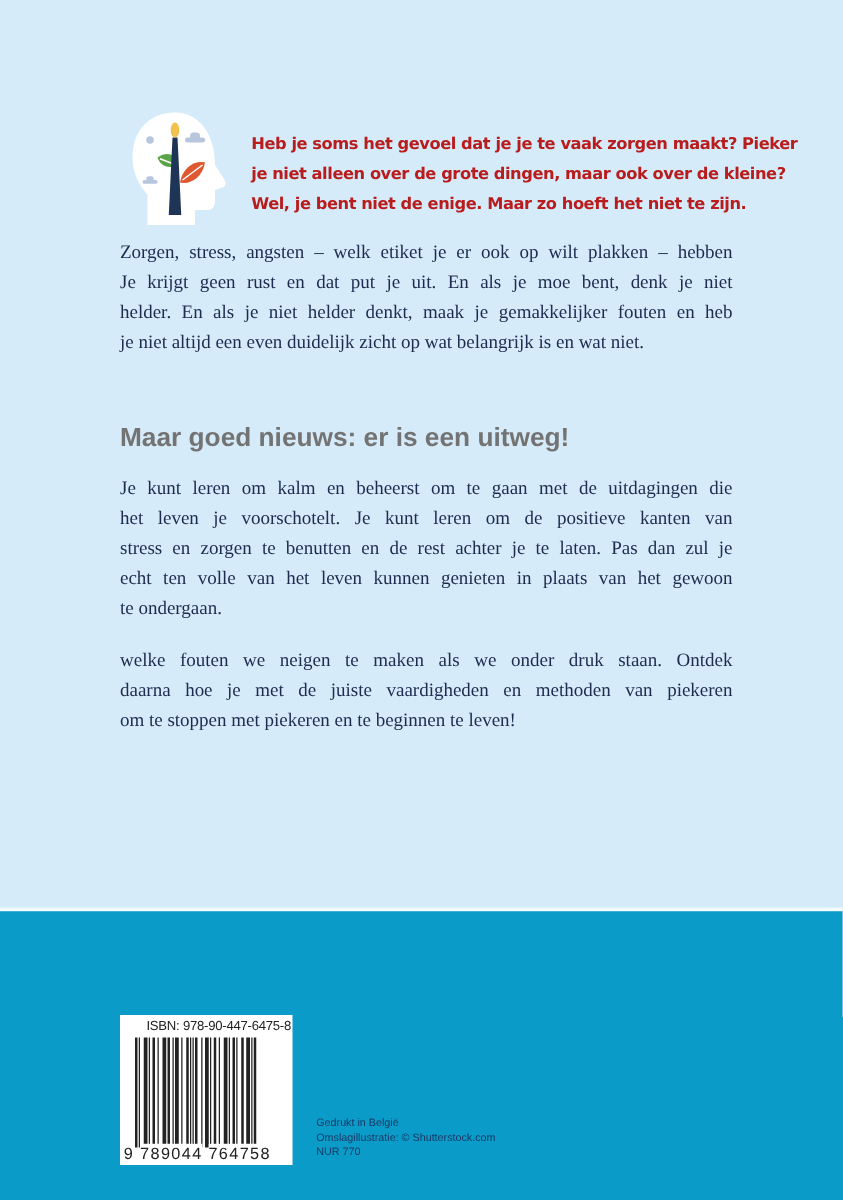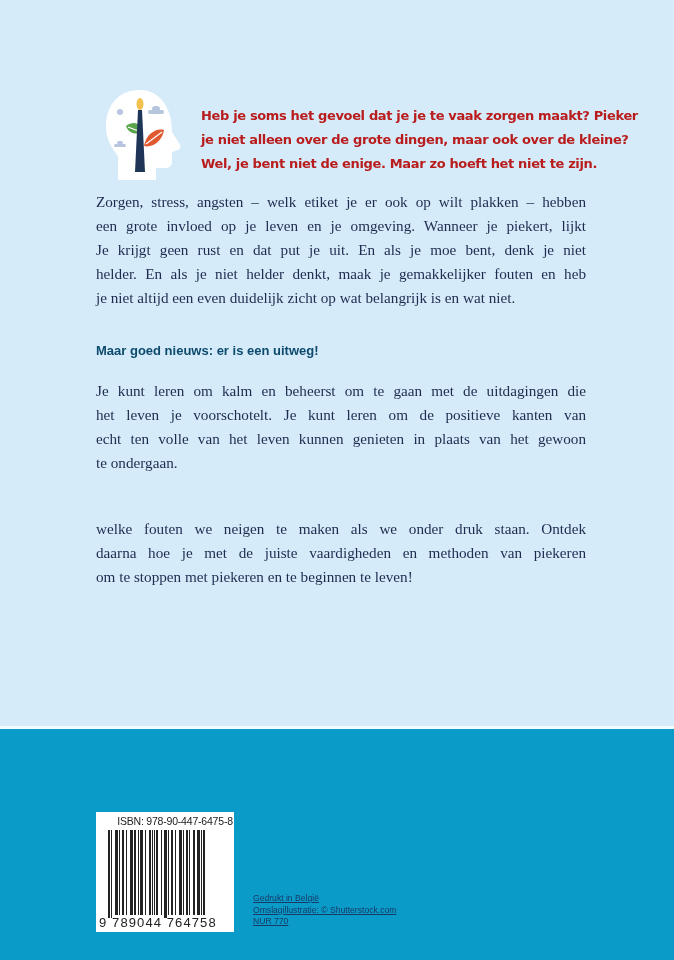--- a/index.html
+++ b/index.html
@@ -27,21 +27,21 @@
     .para {
       position: absolute; left: 96px; width: 490px;
       font-size: 15.2px; line-height: 24px; color: #1d2b4f;
       text-align: justify;
     }
     .para div { text-align: justify; text-align-last: justify; white-space: nowrap; font-family: Liberation Serif, serif; }
     .para div.last { text-align-last: left; }
     .p1 { top: 190px; }
     .heading {
       position: absolute; left: 96px; top: 339px;
-      font-size: 13px; font-weight: bold; color: #0c4a6e; line-height: 24px;
+      font-size: 21px; font-weight: bold; color: #737373; line-height: 24px;
     }
     .p2 { top: 379px; }
     .p3 { top: 517px; }
     .divider {
       position: absolute; left: 0; top: 726px; width: 674px; height: 3px; background: #f2fbff;
     }
     .band {
       position: absolute; left: 0; top: 729px; width: 674px; height: 231px;
       background: #0b9bc8;
     }
@@ -58,21 +58,21 @@
       display: flex; align-items: stretch;
     }
     .bars span { display: block; height: 100%; }
     .digits {
       position: absolute; left: 3px; bottom: 2px; width: 132px;
       font-size: 13px; color: #222; letter-spacing: 1.1px; background: transparent;
     }
     .digits span { background: #fff; }
     .colophon {
       position: absolute; left: 253px; top: 893px;
-      font-size: 8.6px; line-height: 11.5px; color: #173a66; text-decoration: underline;
+      font-size: 8.6px; line-height: 11.5px; color: #173a66;
     }
   </style>
 </head>
 <body>
 
 <div class="top"></div>
 
 <div class="head-icon">
   <svg width="86" height="96" viewBox="0 0 86 96">
 
@@ -97,31 +97,31 @@
 </div>
 
 <div class="intro">
   <div>Heb je soms het gevoel dat je je te vaak zorgen maakt? Pieker</div>
   <div>je niet alleen over de grote dingen, maar ook over de kleine?</div>
   <div>Wel, je bent niet de enige. Maar zo hoeft het niet te zijn.</div>
 </div>
 
 <div class="para p1">
   <div>Zorgen, stress, angsten – welk etiket je er ook op wilt plakken – hebben</div>
-  <div>een grote invloed op je leven en je omgeving. Wanneer je piekert, lijkt</div>
   <div>Je krijgt geen rust en dat put je uit. En als je moe bent, denk je niet</div>
   <div>helder. En als je niet helder denkt, maak je gemakkelijker fouten en heb</div>
   <div class="last">je niet altijd een even duidelijk zicht op wat belangrijk is en wat niet.</div>
 </div>
 
 <div class="heading">Maar goed nieuws: er is een uitweg!</div>
 
 <div class="para p2">
   <div>Je kunt leren om kalm en beheerst om te gaan met de uitdagingen die</div>
   <div>het leven je voorschotelt. Je kunt leren om de positieve kanten van</div>
+  <div>stress en zorgen te benutten en de rest achter je te laten. Pas dan zul je</div>
   <div>echt ten volle van het leven kunnen genieten in plaats van het gewoon</div>
   <div class="last">te ondergaan.</div>
 </div>
 
 <div class="para p3">
   <div>welke fouten we neigen te maken als we onder druk staan. Ontdek</div>
   <div>daarna hoe je met de juiste vaardigheden en methoden van piekeren</div>
   <div class="last">om te stoppen met piekeren en te beginnen te leven!</div>
 </div>
 

